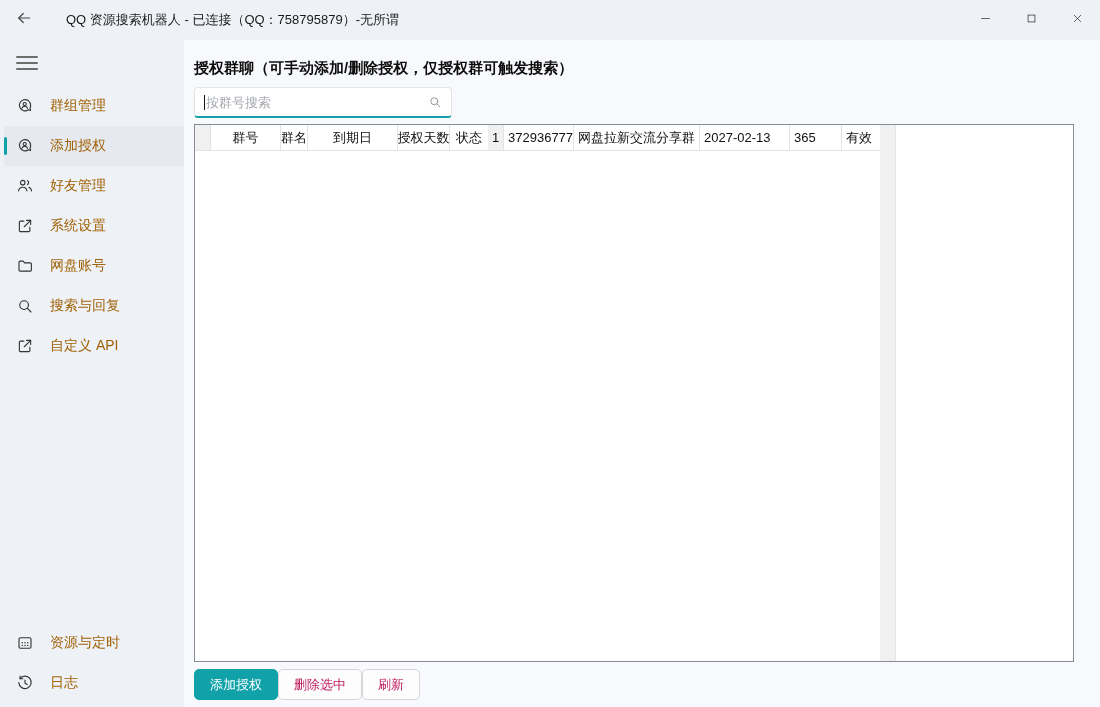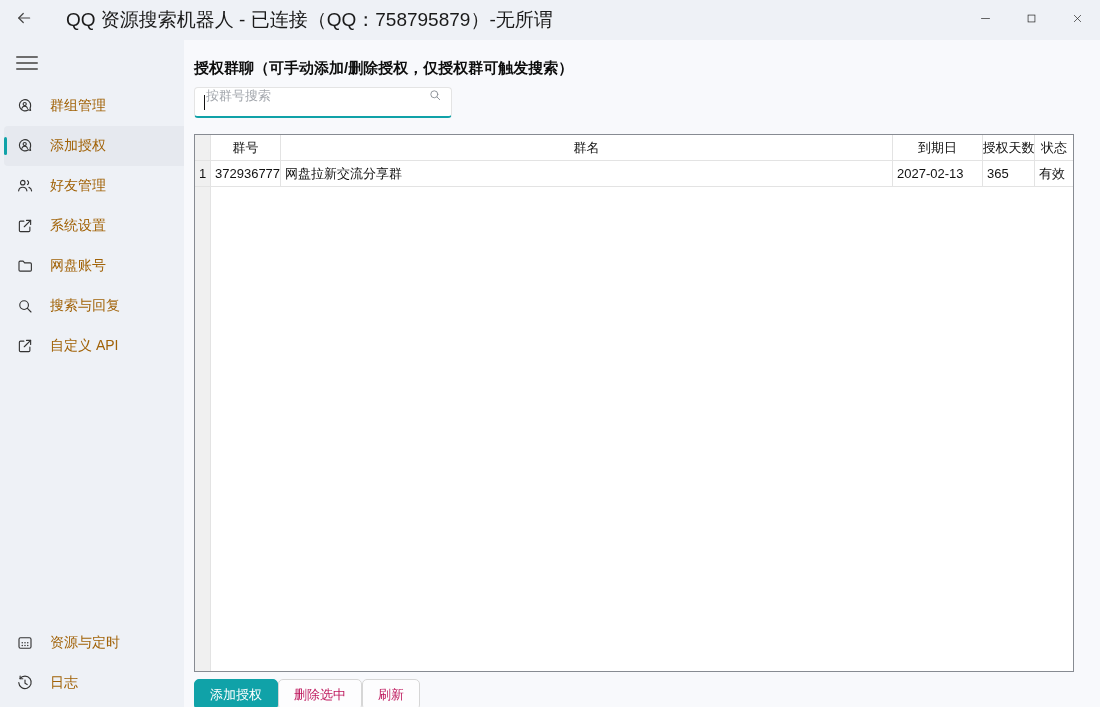--- a/index.html
+++ b/index.html
@@ -7,21 +7,21 @@
   body { font-family:"Liberation Sans","DejaVu Sans",sans-serif; color:#111; }
   #app { position:relative; width:1100px; height:707px; background:#f8f9fc; overflow:hidden; }
 
   
   .titlebar { position:absolute; top:0; left:0; width:1100px; height:40px;
               background:#eef1f6; display:flex; align-items:center; }
   .back-btn { width:32px; height:28px; margin-left:8px; display:flex; align-items:center;
               justify-content:center; border-radius:4px; cursor:pointer; }
   .back-btn svg { width:18px; height:18px; stroke:#444; stroke-width:1.6; fill:none;
                   stroke-linecap:round; stroke-linejoin:round; }
-  .titlebar-title { margin-left:26px; font-size:19px; color:#1a1a1a; }
+  .titlebar-title { margin-left:26px; font-size:13px; color:#1a1a1a; }
   .win-controls { margin-left:auto; display:flex; height:40px; }
   .win-btn { width:46px; height:40px; display:flex; align-items:center; justify-content:center; cursor:pointer; }
   .win-btn svg { width:15px; height:15px; stroke:#222; stroke-width:1.1; fill:none; }
 
   
   .sidebar { position:absolute; top:40px; left:0; width:200px; height:667px;
              background:#eef1f6; display:flex; flex-direction:column; }
   .hamburger { width:22px; margin:16px 0 0 16px; cursor:pointer; }
   .hamburger div { height:2px; background:#6d6d6d; margin-bottom:4px; border-radius:1px; }
   .side-list { margin-top:12px; }
@@ -36,31 +36,31 @@
   .side-item .lbl { font-size:14px; color:#a16207; white-space:nowrap; }
   .side-footer { margin-top:auto; margin-bottom:4px; }
 
   
   .main { position:absolute; top:40px; left:184px; width:900px; height:667px;
           background:#f8f9fc; padding-left:10px; }
   .page-title { margin-top:19px; font-size:15px; font-weight:bold; color:#0d0d0d; }
 
   .search-box { position:relative; margin-top:9px; width:258px; height:31px; background:#fff;
           border:1px solid #e4e4e4; border-bottom:2px solid var(--accent); border-radius:4px;
-          display:flex; align-items:flex-start; padding:0 9px; }
+          display:flex; align-items:center; padding:8px 9px; }
   .search-box input { border:none; outline:none; flex:1; font-size:13px; color:#222;
           font-family:inherit; background:transparent; padding-left:2px; }
   .search-box input::placeholder { color:#a3a7ad; }
   .search-caret { position:absolute; left:9px; top:7px; width:1px; height:15px; background:#111; }
   .search-box .mag { width:14px; height:14px; flex:0 0 14px; }
   .search-box .mag svg { width:14px; height:14px; stroke:#8a8f96; stroke-width:1.6; fill:none; stroke-linecap:round; }
 
   
-  .table { margin-top:16px; width:880px; height:538px; background:#fff;
-           border:1px solid #878b92; display:flex; flex-direction:column; font-size:13px; }
+  .table { margin-top:6px; width:880px; height:538px; background:#fff;
+           border:1px solid #878b92; display:flex; flex-direction:row; font-size:13px; }
   .tr { display:flex; flex:0 0 26px; height:26px; }
   .cell { display:flex; align-items:center; border-right:1px solid #e3e3e3; overflow:hidden; white-space:nowrap; }
   .cell:last-child { border-right:none; }
   .c0 { flex:0 0 16px; justify-content:center; background:#f0f0f0; }
   .c1 { flex:0 0 70px; }
   .c2 { flex:1 1 auto; }
   .c3 { flex:0 0 90px; }
   .c4 { flex:0 0 52px; }
   .c5 { flex:0 0 38px; }
   .thead .cell { justify-content:center; border-bottom:1px solid #e3e3e3; }

